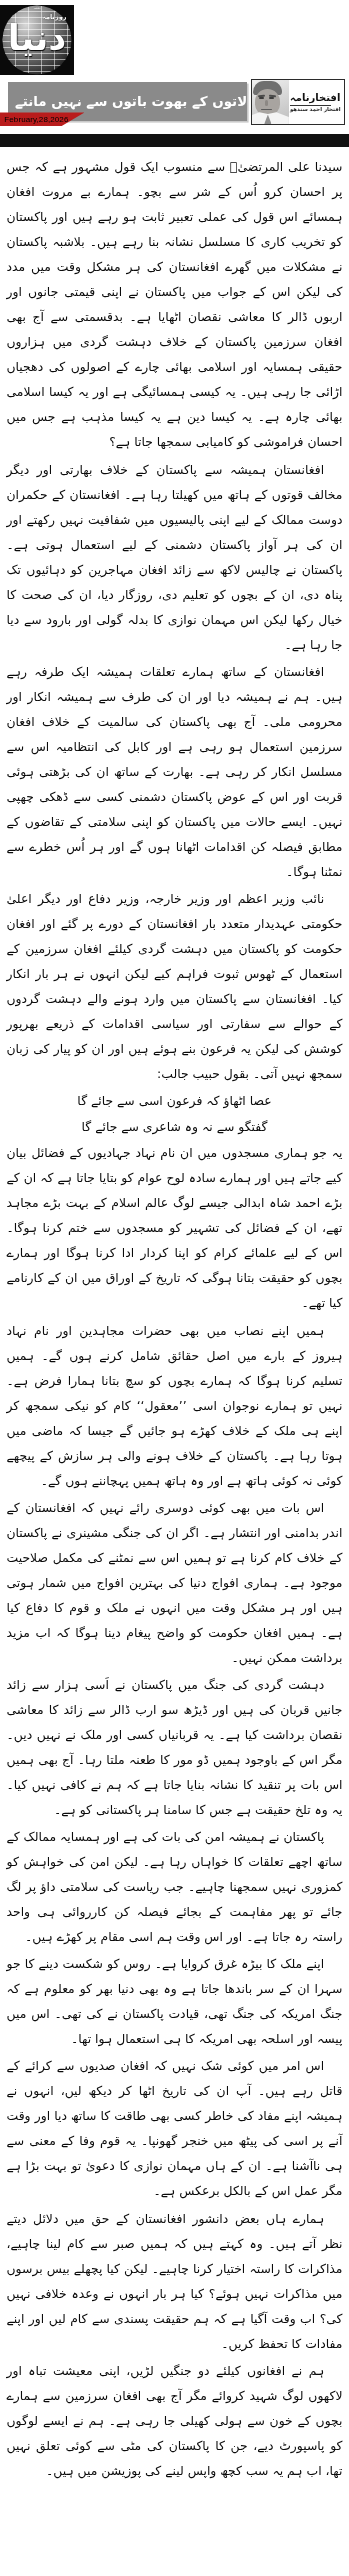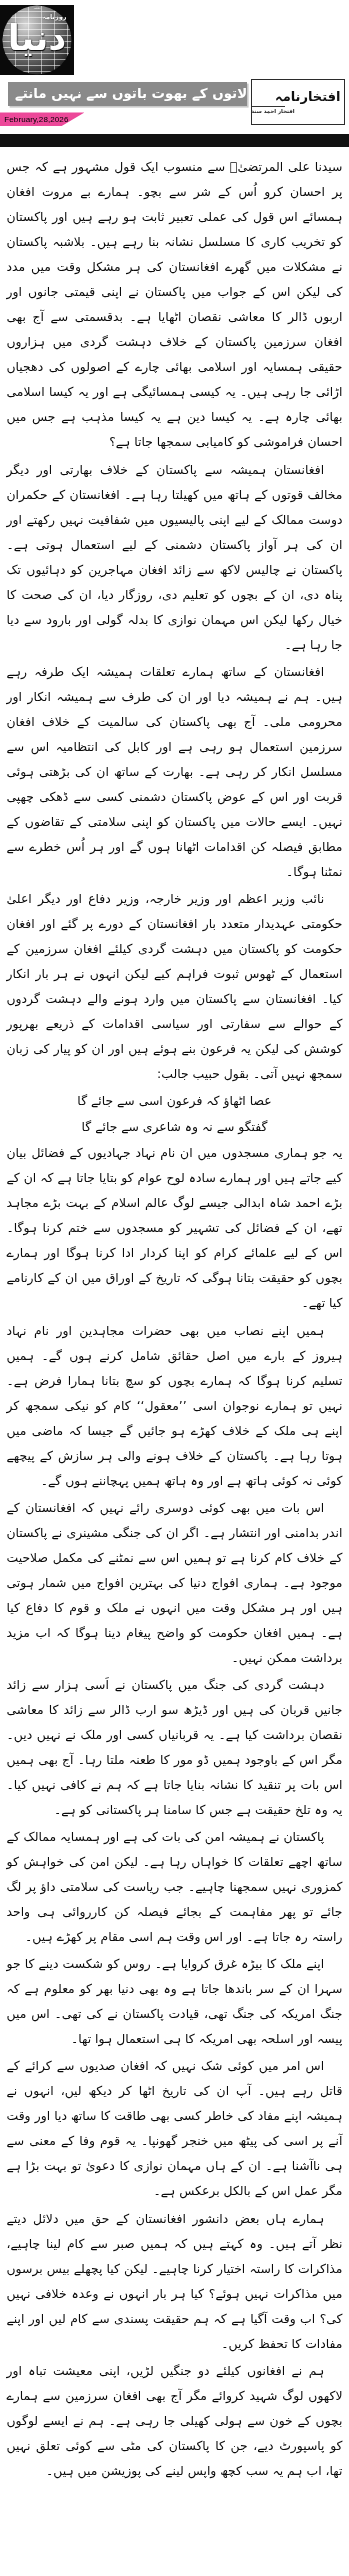--- a/index.html
+++ b/index.html
@@ -108,21 +108,21 @@
     position: relative;
     width: 349px;
     height: 51px;
     margin-top: 7px;
   }
   .headline-bar {
     position: absolute;
     left: 7.5px;
     top: 0;
     width: 239px;
-    height: 24px;
+    height: 39px;
     background: #8a8a8a;
     box-shadow: 1.6px 1.6px 0 #c9c9c9;
   }
   .headline-text {
     position: absolute;
     inset: 0;
     display: flex;
     align-items: center;
     justify-content: flex-end;
     padding-left: 7.5px;
@@ -136,21 +136,21 @@
   }
   
   .date-tab {
     position: absolute;
     left: 0;
     top: 30px;
     height: 14px;
     padding: 0 16px 0 4.3px;
     display: flex;
     align-items: center;
-    background: #ec4899;
+    background: #b91c1c;
     color: #000000;
     font-family: "Liberation Sans", sans-serif;
     font-size: 8px;
     font-weight: 400;
     letter-spacing: 0.1px;
     direction: ltr;
     clip-path: polygon(0 0, 100% 0, 72% 100%, 0 100%);
   }
 
   
@@ -170,26 +170,25 @@
   .author-text {
     flex: 1 1 auto;
     display: flex;
     flex-direction: column;
     align-items: flex-end;
     justify-content: center;
     padding: 2.2px 3.2px 2.2px 1.1px;
     box-sizing: border-box;
   }
   .column-name {
-    font-size: 13px;
+    font-size: 10px;
     font-weight: 700;
     color: #111;
     line-height: 1.1;
     white-space: nowrap;
-    padding-left: 31px;
   }
   .author-rule {
     width: 41px;
     height: 0.5px;
     background: #333;
     margin: 2.2px 0 1.6px 0;
   }
   .author-name {
     font-size: 5.4px;
     font-weight: 600;

